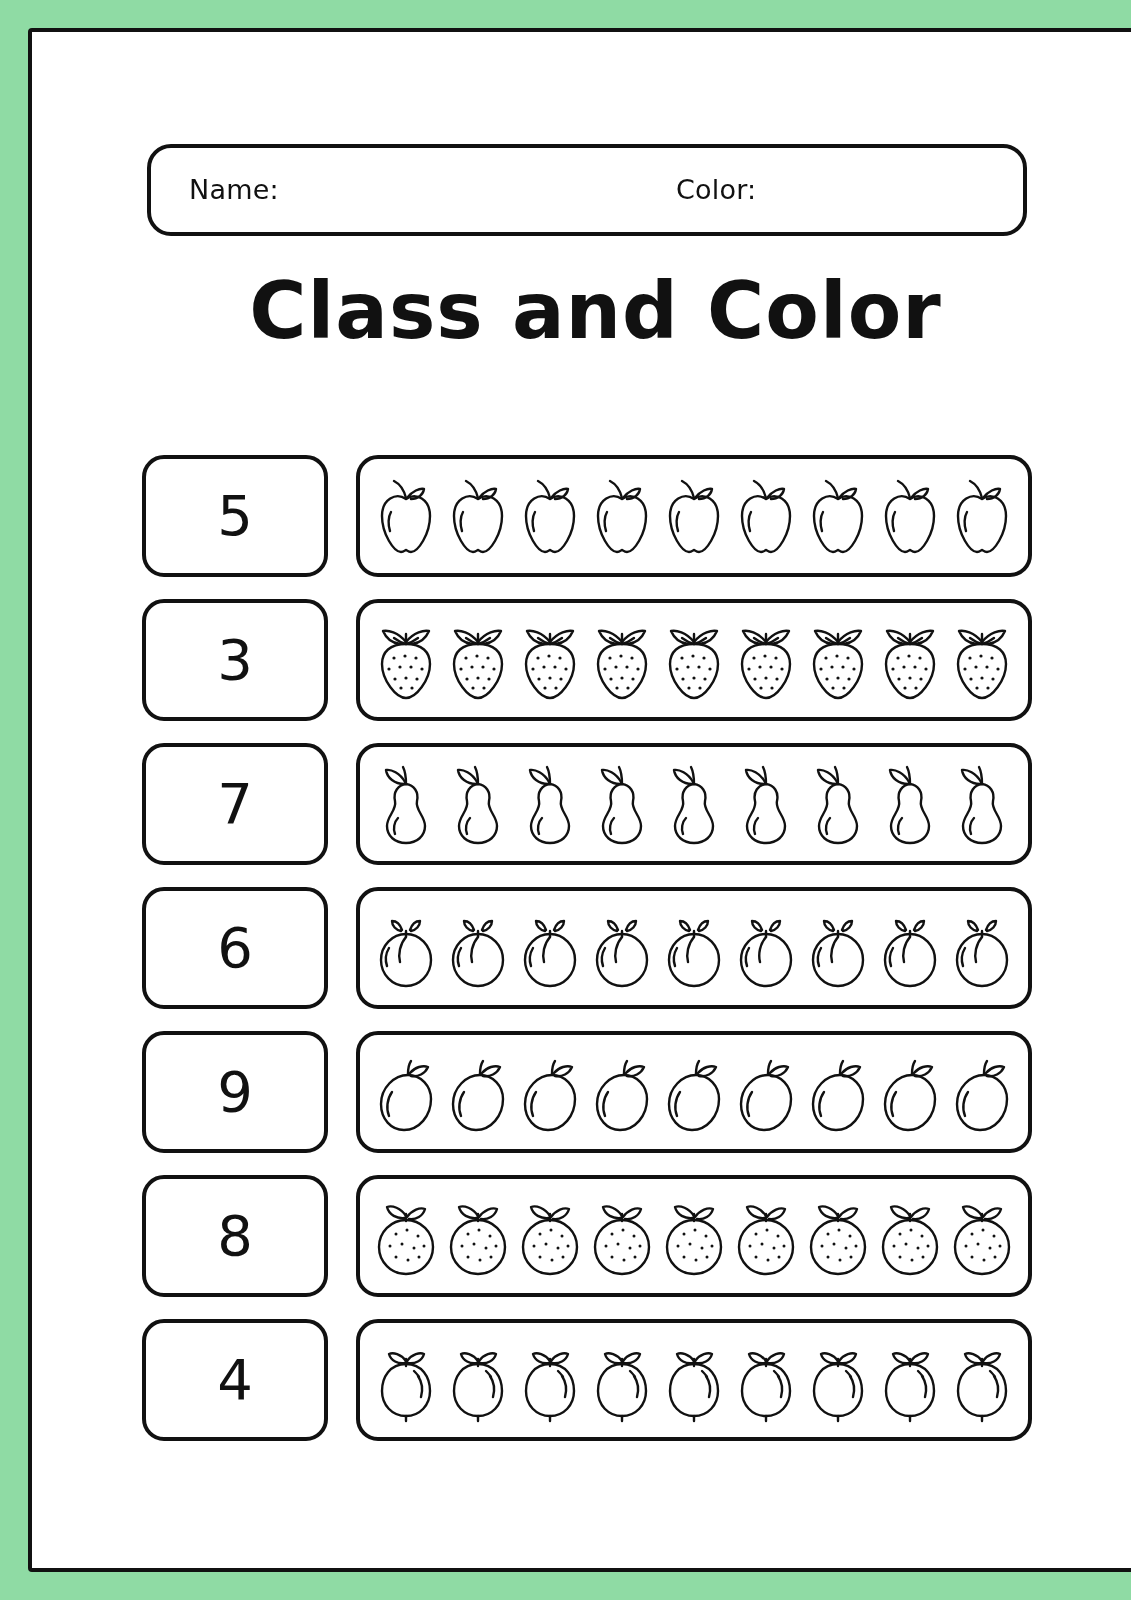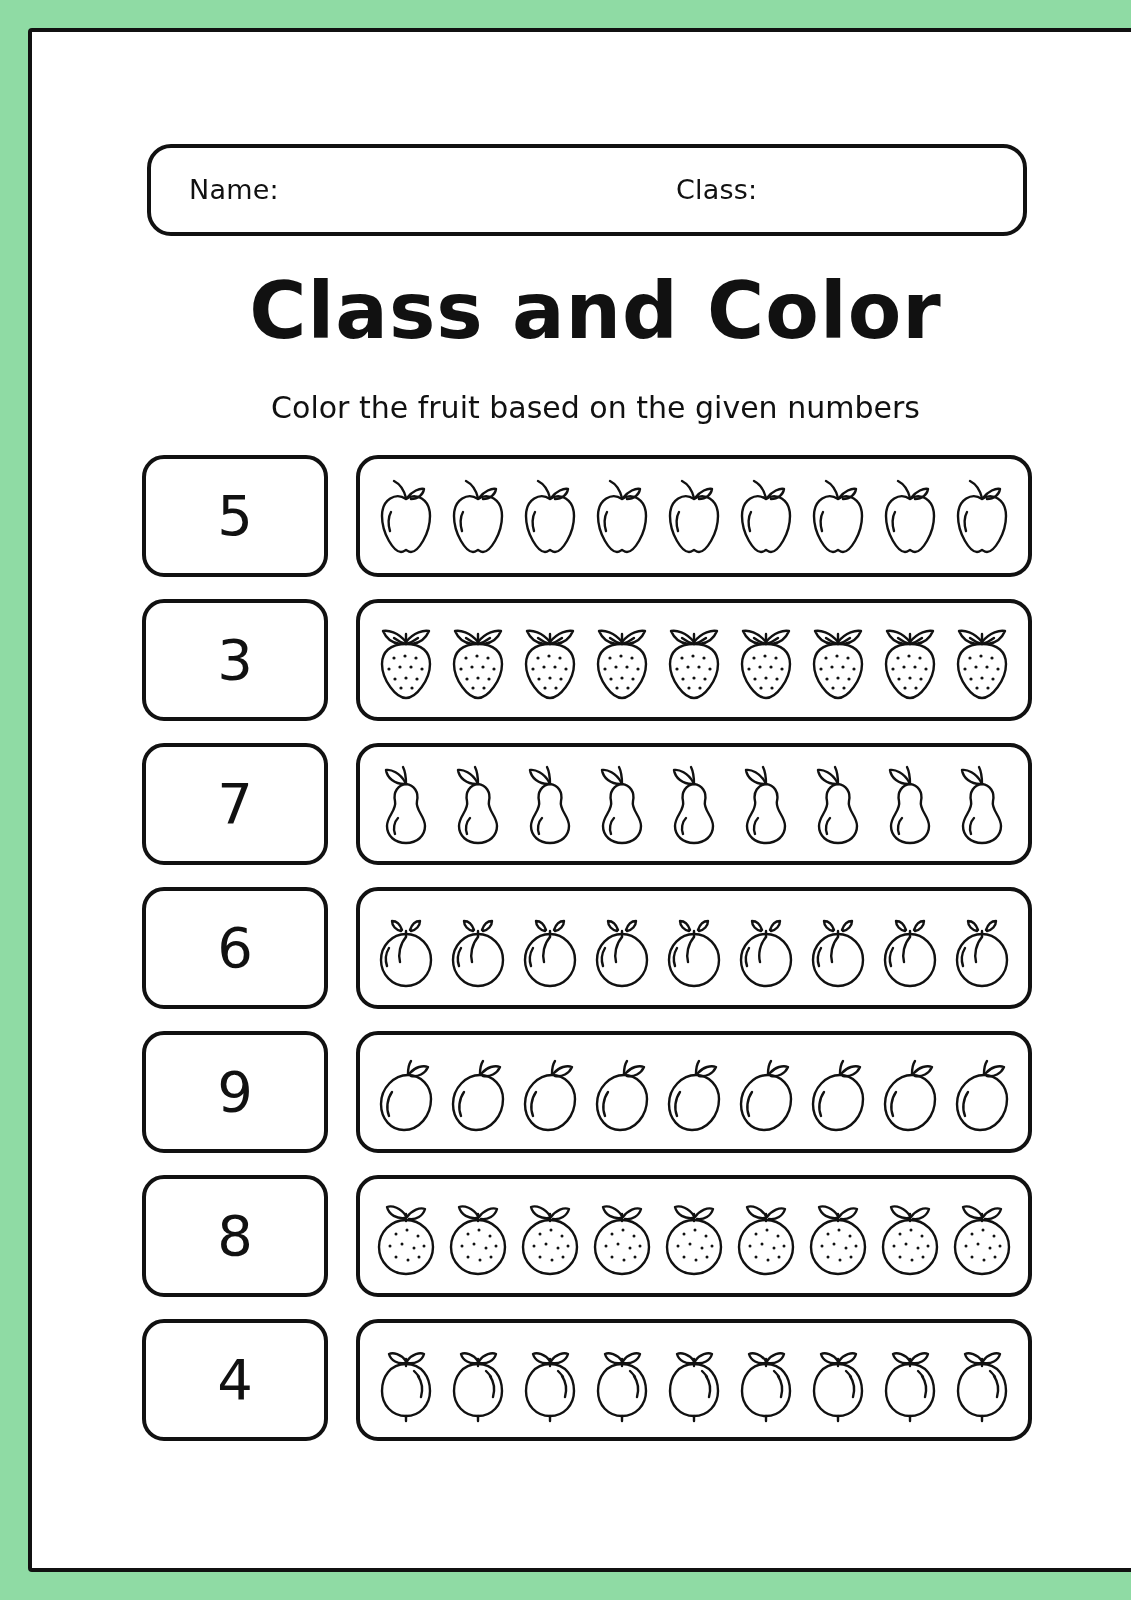--- a/index.html
+++ b/index.html
@@ -146,25 +146,24 @@
   }
 </style>
 </head>
 <body>
 
 <div class="page">
   <div class="inner">
 
     <div class="idbar">
       <div class="field name">Name:</div>
-      <div class="field cls">Class:</div>
+      <div class="field cls">Color:</div>
     </div>
 
     <div class="title">Class and Color</div>
-    <div class="subtitle">Color the fruit based on the given numbers</div>
 
     <div class="rows" id="rows">
         <div class="row">
           <div class="numbox">
             <span class="num">5</span>
           </div>
           <div class="fruitbox">
             <div class="fruit">
     <svg viewBox="0 0 64 96">
       <path d="M32 30 C30 22 26 16 20 13"></path>

